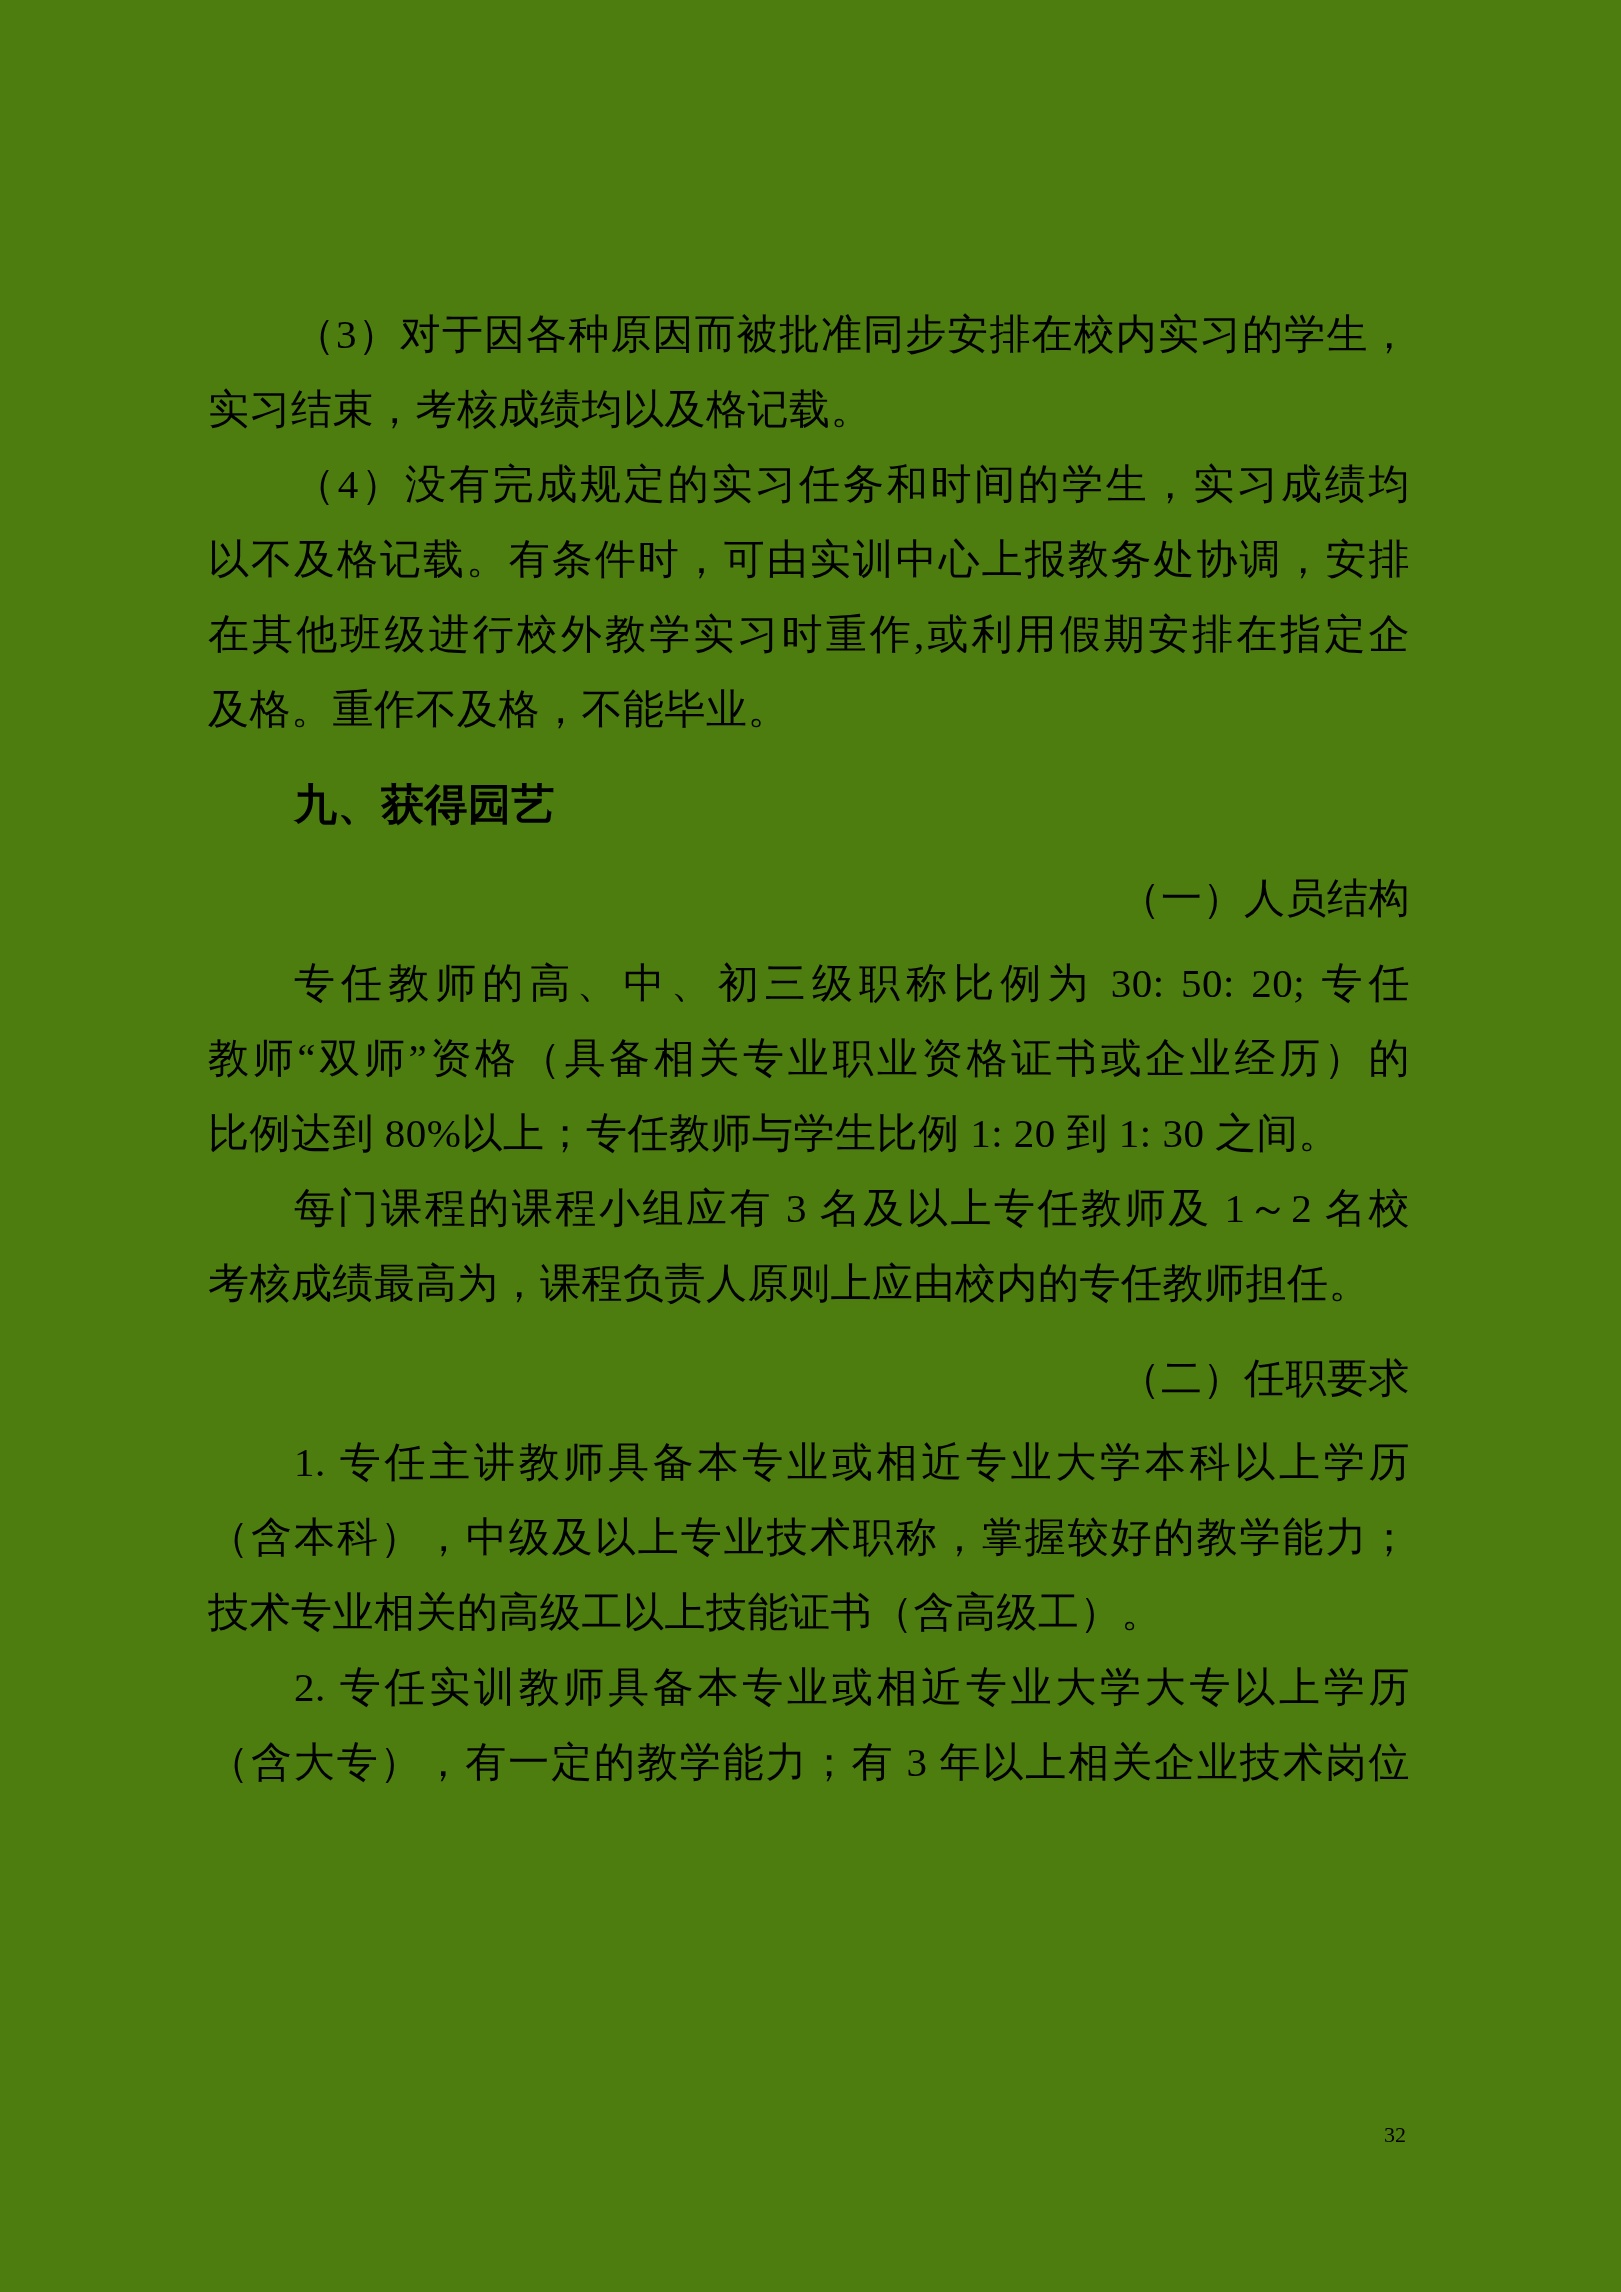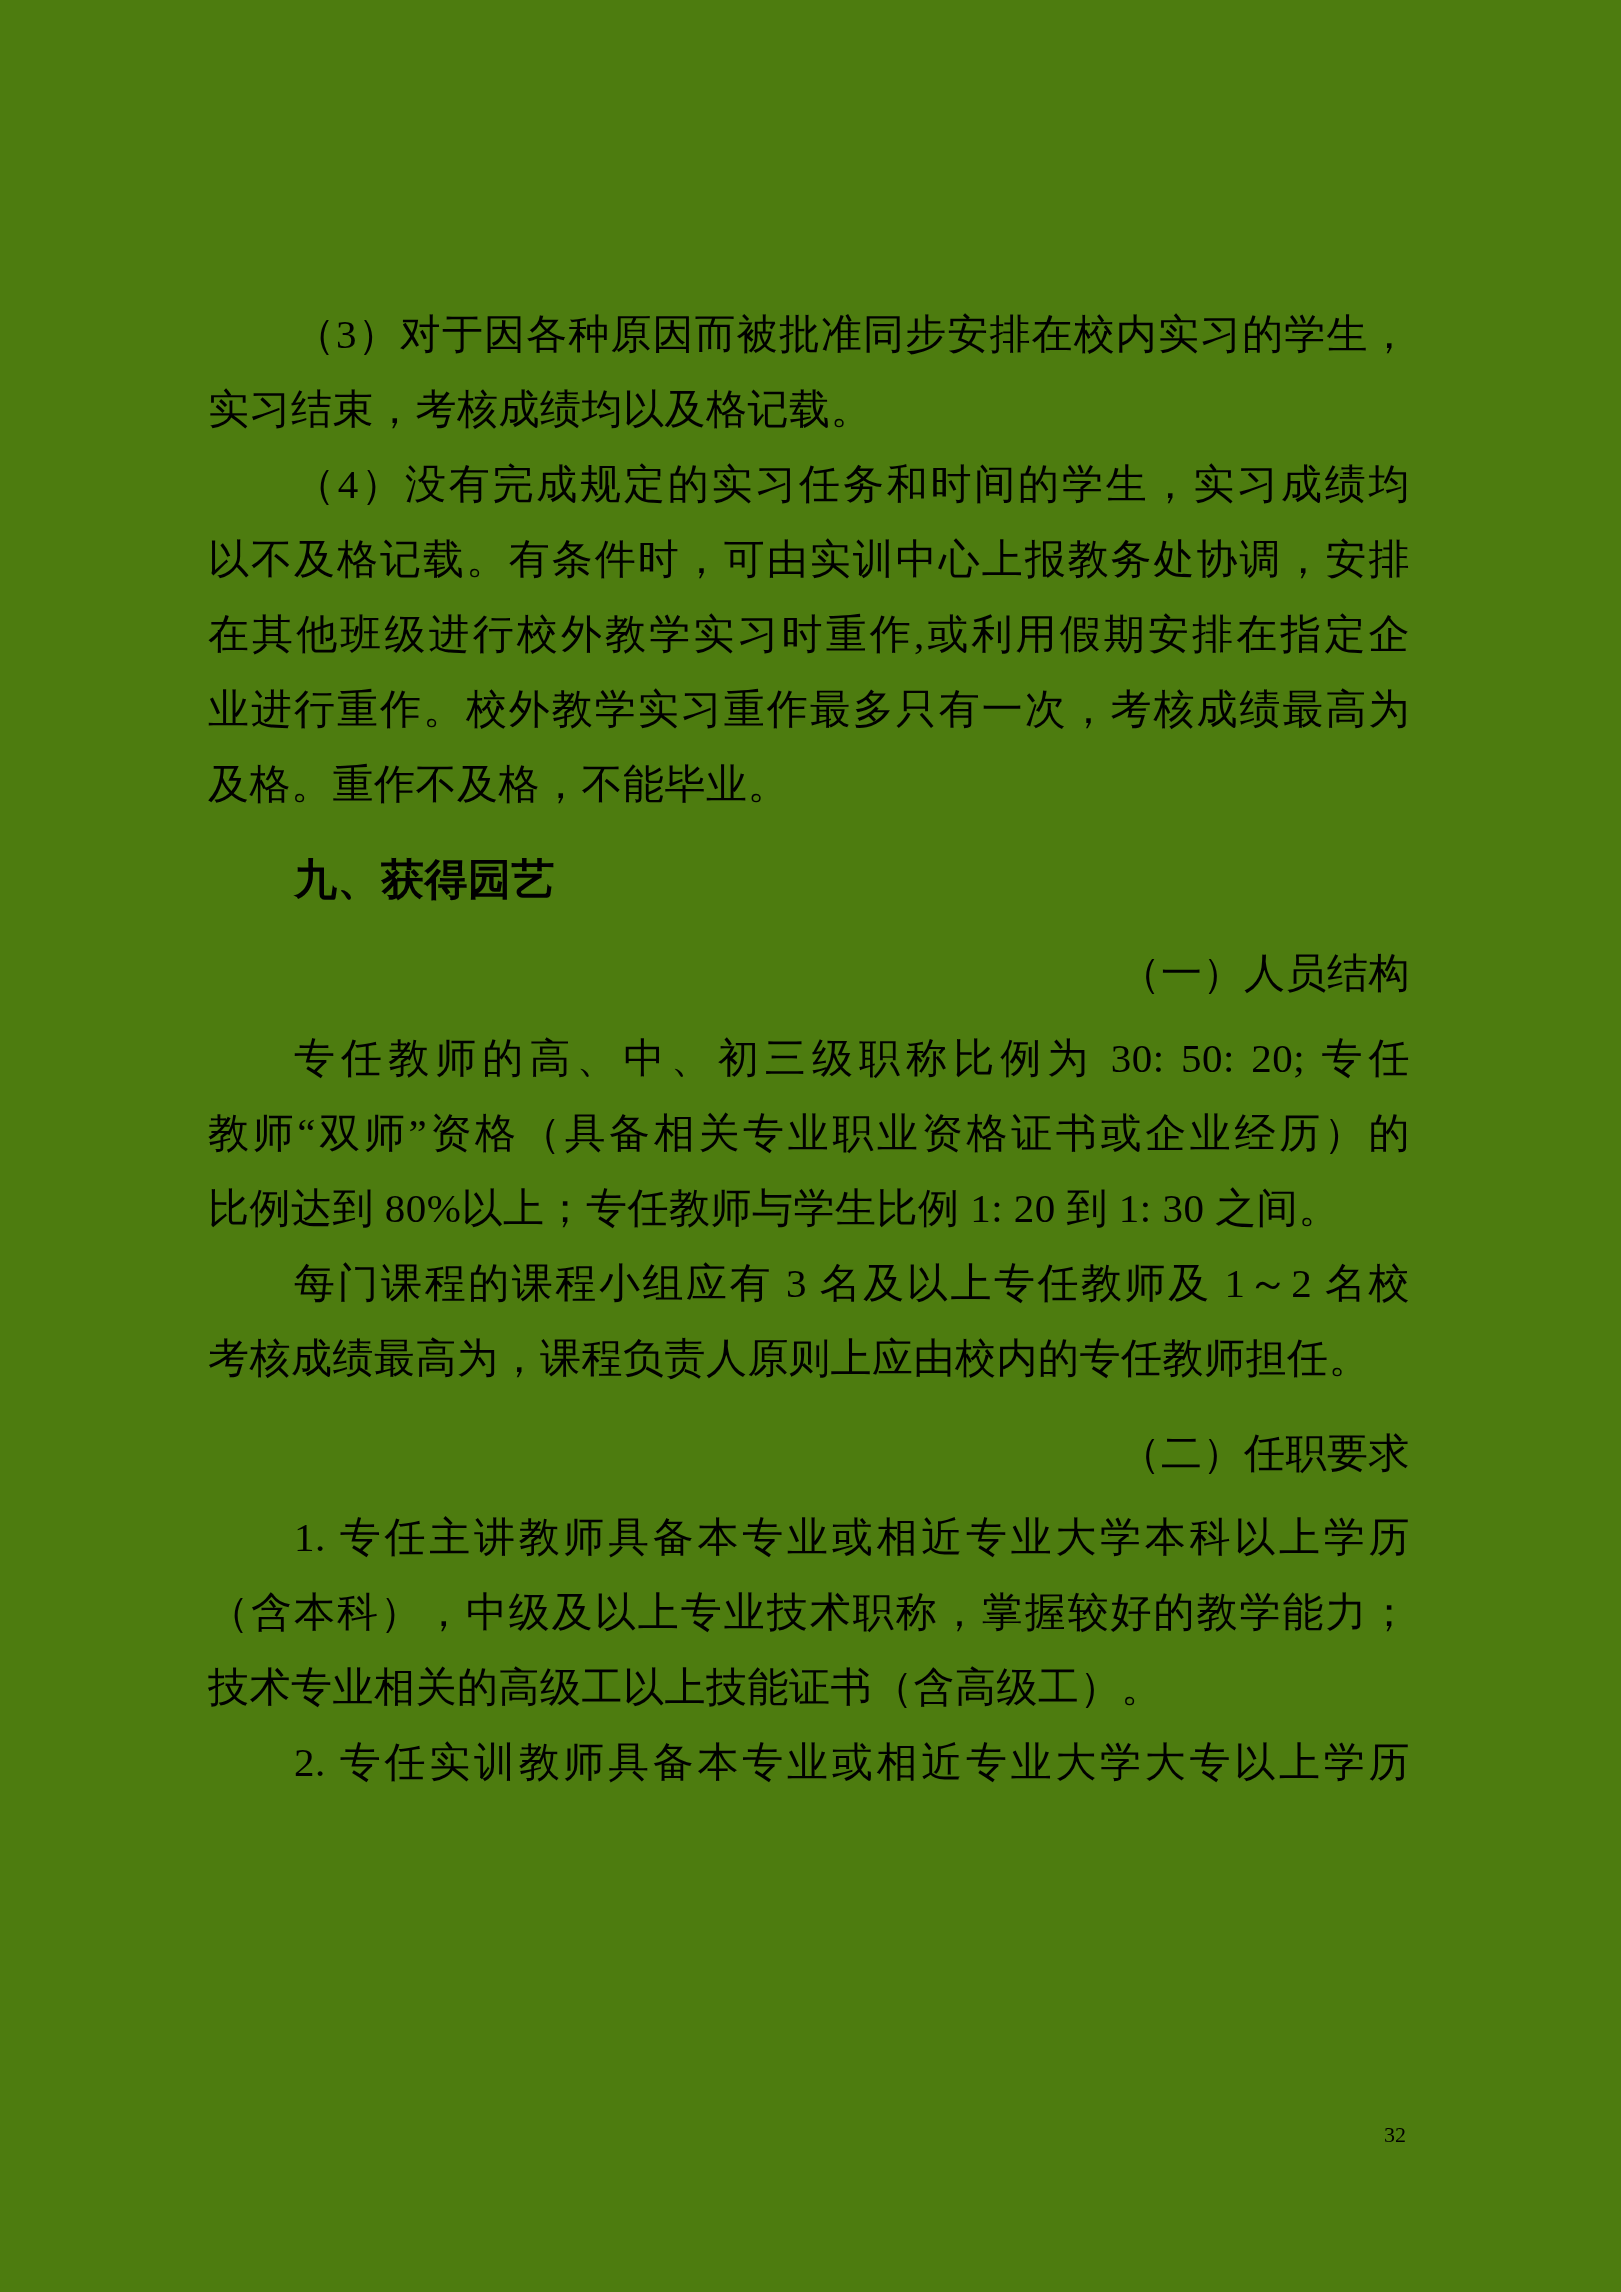--- a/index.html
+++ b/index.html
@@ -58,30 +58,30 @@
 </head>
 <body>
 
 <div class="page">
   <div class="content" id="content">
       <div class="line body indent fill">（3）对于因各种原因而被批准同步安排在校内实习的学生，</div>
       <div class="line body">实习结束，考核成绩均以及格记载。</div>
       <div class="line body indent fill">（4）没有完成规定的实习任务和时间的学生，实习成绩均</div>
       <div class="line body fill">以不及格记载。有条件时，可由实训中心上报教务处协调，安排</div>
       <div class="line body fill">在其他班级进行校外教学实习时重作,或利用假期安排在指定企</div>
-      <div class="line body fill">业进行重作。校外教学实习重作最多只有一次，考核成绩最高为</div>
       <div class="line body">及格。重作不及格，不能毕业。</div>
       <div class="line heading indent">九、获得园艺</div>
       <div class="line subheading indent">（一）人员结构</div>
       <div class="line body indent fill">专任教师的高、中、初三级职称比例为 30: 50: 20; 专任</div>
       <div class="line body fill">教师“双师”资格（具备相关专业职业资格证书或企业经历）的</div>
       <div class="line body">比例达到 80%以上；专任教师与学生比例 1: 20 到 1: 30 之间。</div>
       <div class="line body indent fill">每门课程的课程小组应有 3 名及以上专任教师及 1～2 名校</div>
       <div class="line body">考核成绩最高为，课程负责人原则上应由校内的专任教师担任。</div>
       <div class="line subheading indent">（二）任职要求</div>
       <div class="line body indent fill">1. 专任主讲教师具备本专业或相近专业大学本科以上学历</div>
       <div class="line body fill">（含本科），中级及以上专业技术职称，掌握较好的教学能力；</div>
       <div class="line body">技术专业相关的高级工以上技能证书（含高级工）。</div>
       <div class="line body indent fill">2. 专任实训教师具备本专业或相近专业大学大专以上学历</div>
+      <div class="line body fill">（含大专），有一定的教学能力；有 3 年以上相关企业技术岗位</div>
     </div>
   <div class="footer-page-number">32</div>
 </div>
 
 
 </body></html>

